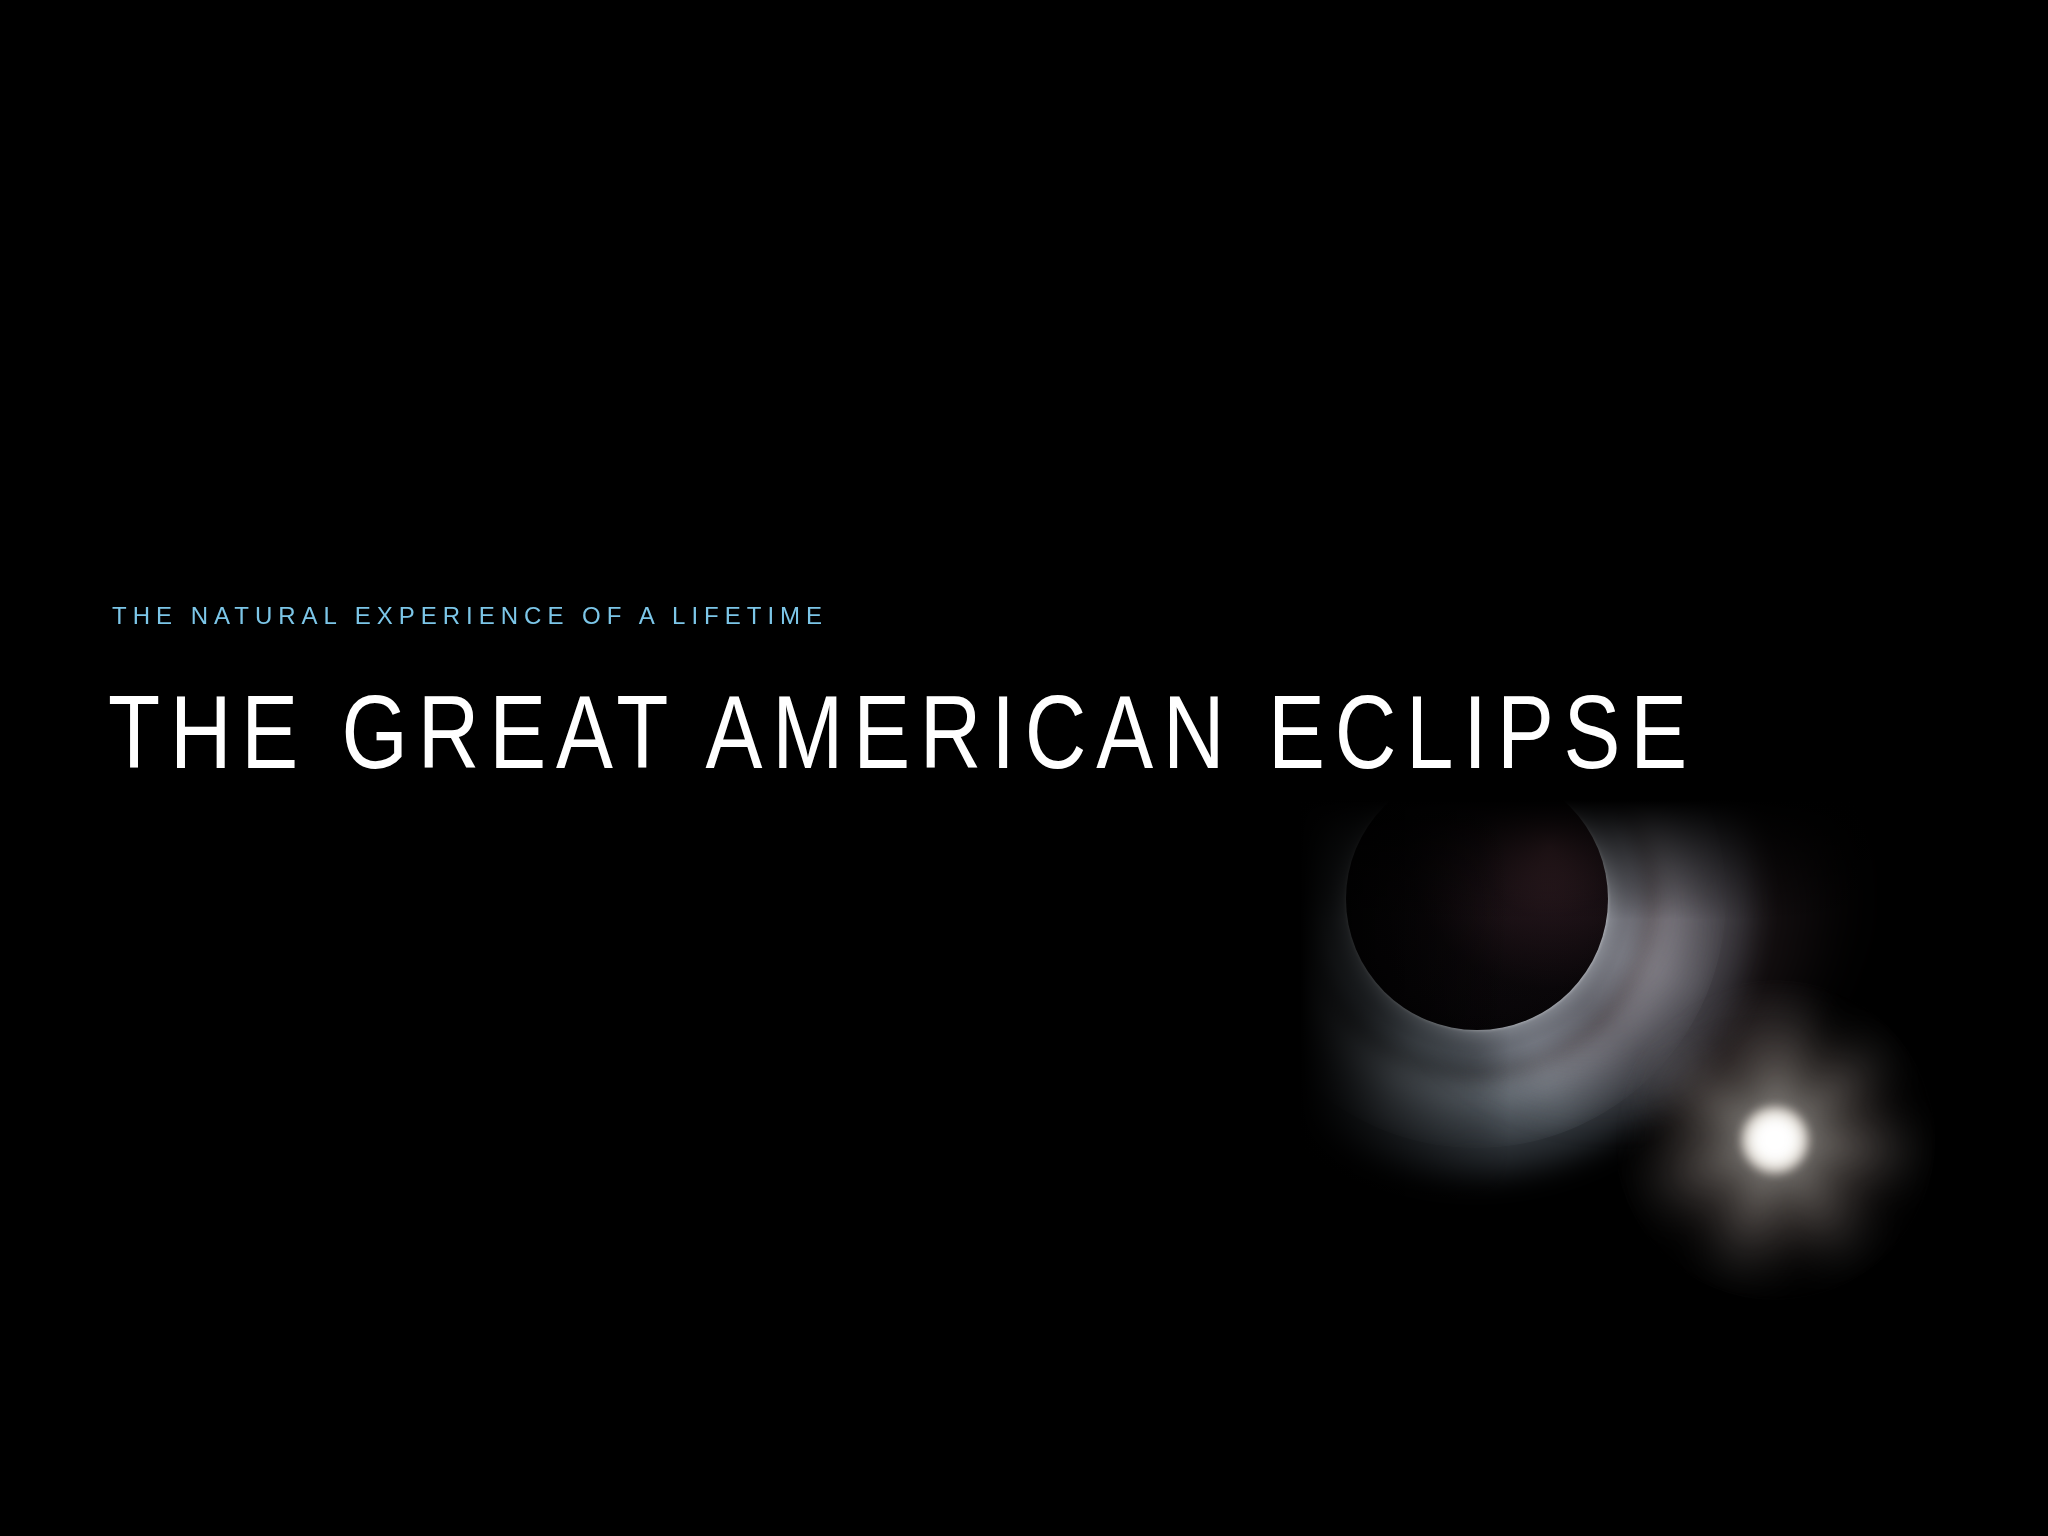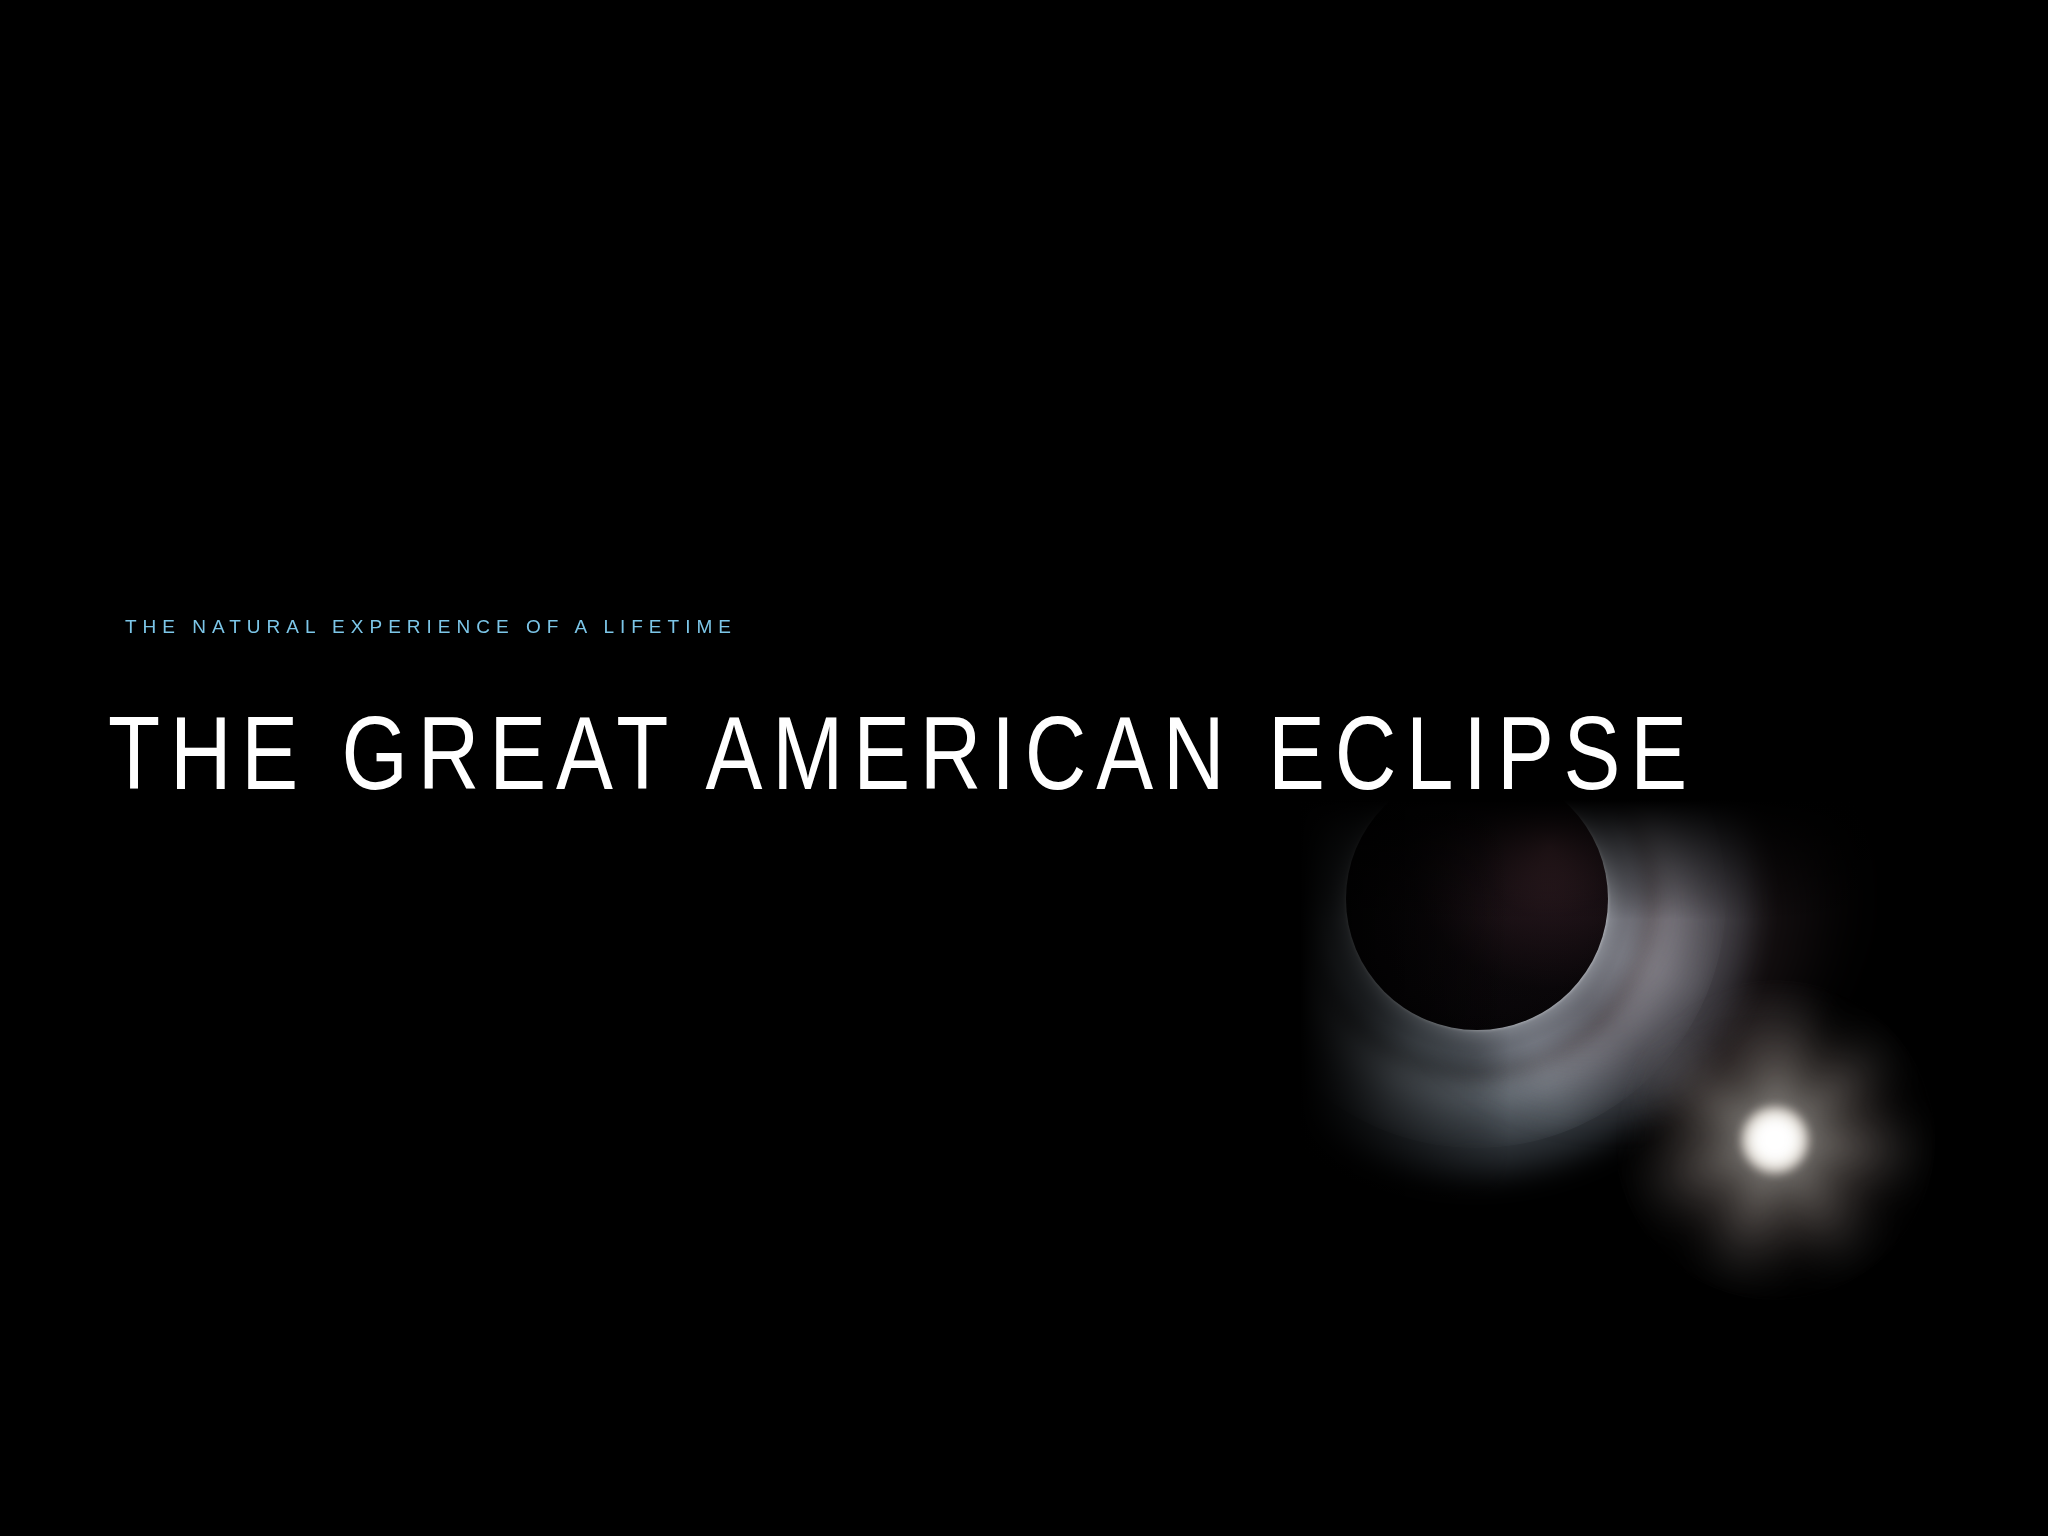--- a/index.html
+++ b/index.html
@@ -219,22 +219,22 @@
 
   
   .text-block {
     position: absolute;
     left: 108px;
     top: 600px;
     width: 1800px;
   }
 
   .kicker {
-    margin: 17px;
-    font-size: 19px;
+    margin: 4px;
+    font-size: 24px;
     font-weight: 400;
     letter-spacing: 6.0px;
     line-height: 1.0;
     color: #7cc6e8;
     white-space: nowrap;
   }
 
   .headline {
     margin: 0;
     padding-top: 48px;

